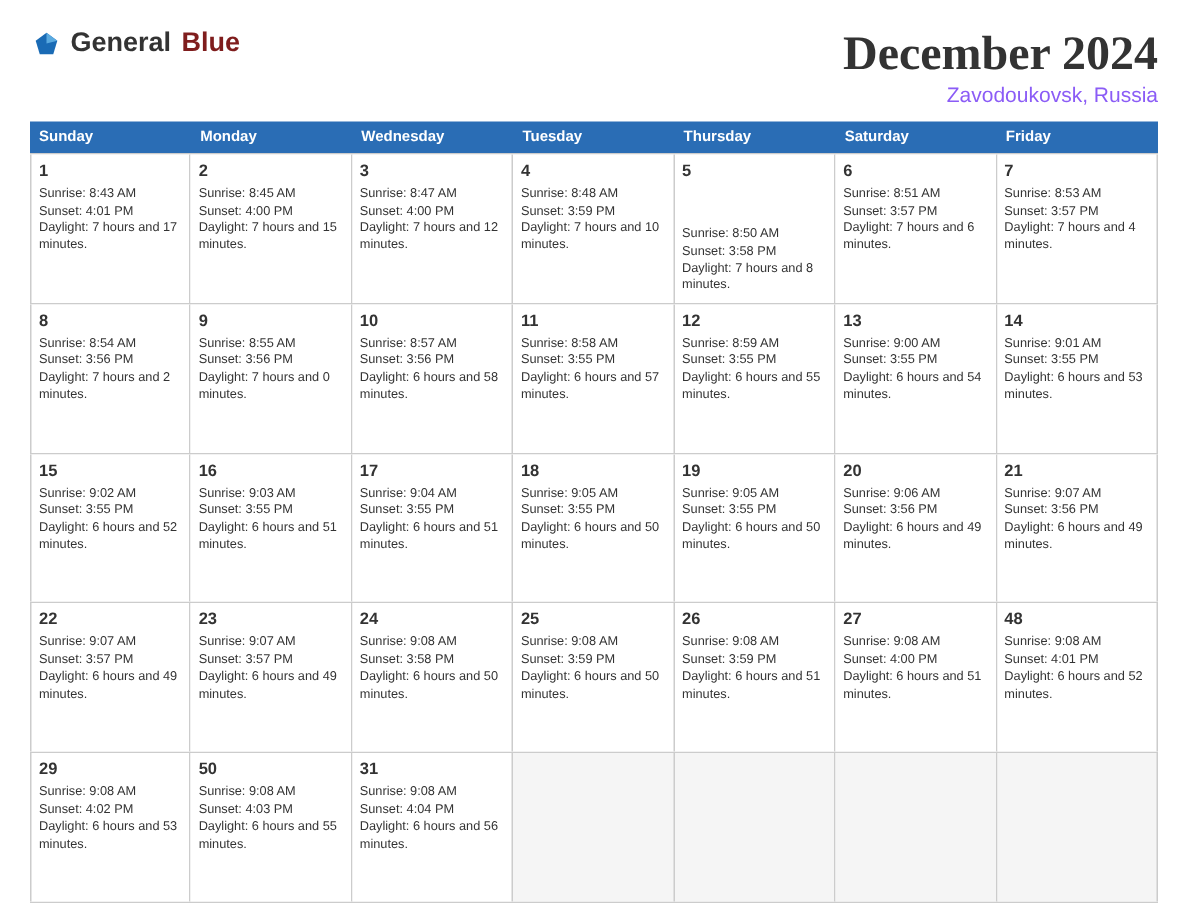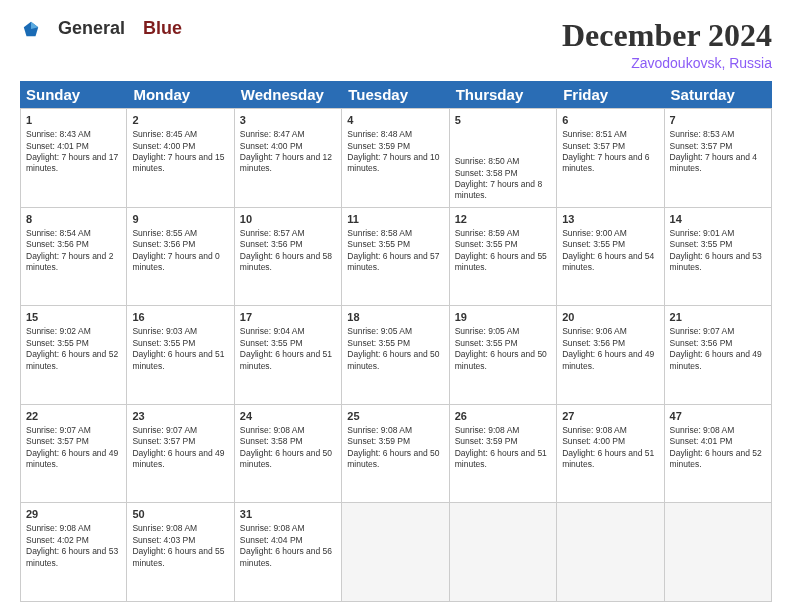--- a/index.html
+++ b/index.html
@@ -24,21 +24,21 @@
       margin-bottom: 10px;
     }
     .logo {
       display: flex;
       flex-direction: column;
       align-items: flex-start;
     }
     .logo-text {
       display: flex;
       align-items: center;
-      gap: 18px;
+      gap: 7px;
     }
     .logo-icon {
       width: 18px;
       height: 18px;
       margin-left: 2px;
     }
     .title-block {
       text-align: right;
     }
     .month-title {
@@ -58,21 +58,21 @@
       display: flex;
       flex-direction: column;
     }
     .cal-header {
       display: grid;
       grid-template-columns: repeat(7, 1fr);
       background: #2a6db5;
     }
     .cal-header-cell {
       color: #fff;
-      font-size: 15px;
+      font-size: 10px;
       font-weight: bold;
       padding: 5px 6px;
       text-align: left;
     }
     .cal-body {
       flex: 1;
       display: flex;
       flex-direction: column;
     }
     .cal-row {
@@ -133,22 +133,22 @@
     </div>
   </div>
 
   <div class="calendar">
     <div class="cal-header">
       <div class="cal-header-cell">Sunday</div>
       <div class="cal-header-cell">Monday</div>
       <div class="cal-header-cell">Wednesday</div>
       <div class="cal-header-cell">Tuesday</div>
       <div class="cal-header-cell">Thursday</div>
+      <div class="cal-header-cell">Saturday</div>
       <div class="cal-header-cell">Friday</div>
-      <div class="cal-header-cell">Saturday</div>
     </div>
     <div class="cal-body" id="cal-body">
     <div class="cal-row">
           <div class="cal-cell">
             <span class="day-num">1</span>
             <div class="cell-text" style="white-space: pre-line;">Sunrise: 8:43 AM
 Sunset: 4:01 PM
 Daylight: 7 hours and 17 minutes.</div>
           </div>
           <div class="cal-cell">
@@ -307,21 +307,21 @@
 Sunset: 3:59 PM
 Daylight: 6 hours and 51 minutes.</div>
           </div>
           <div class="cal-cell">
             <span class="day-num">27</span>
             <div class="cell-text" style="white-space: pre-line;">Sunrise: 9:08 AM
 Sunset: 4:00 PM
 Daylight: 6 hours and 51 minutes.</div>
           </div>
           <div class="cal-cell">
-            <span class="day-num">47</span>
+            <span class="day-num">48</span>
             <div class="cell-text" style="white-space: pre-line;">Sunrise: 9:08 AM
 Sunset: 4:01 PM
 Daylight: 6 hours and 52 minutes.</div>
           </div>
         </div>
         <div class="cal-row">
           <div class="cal-cell">
             <span class="day-num">29</span>
             <div class="cell-text" style="white-space: pre-line;">Sunrise: 9:08 AM
 Sunset: 4:02 PM

